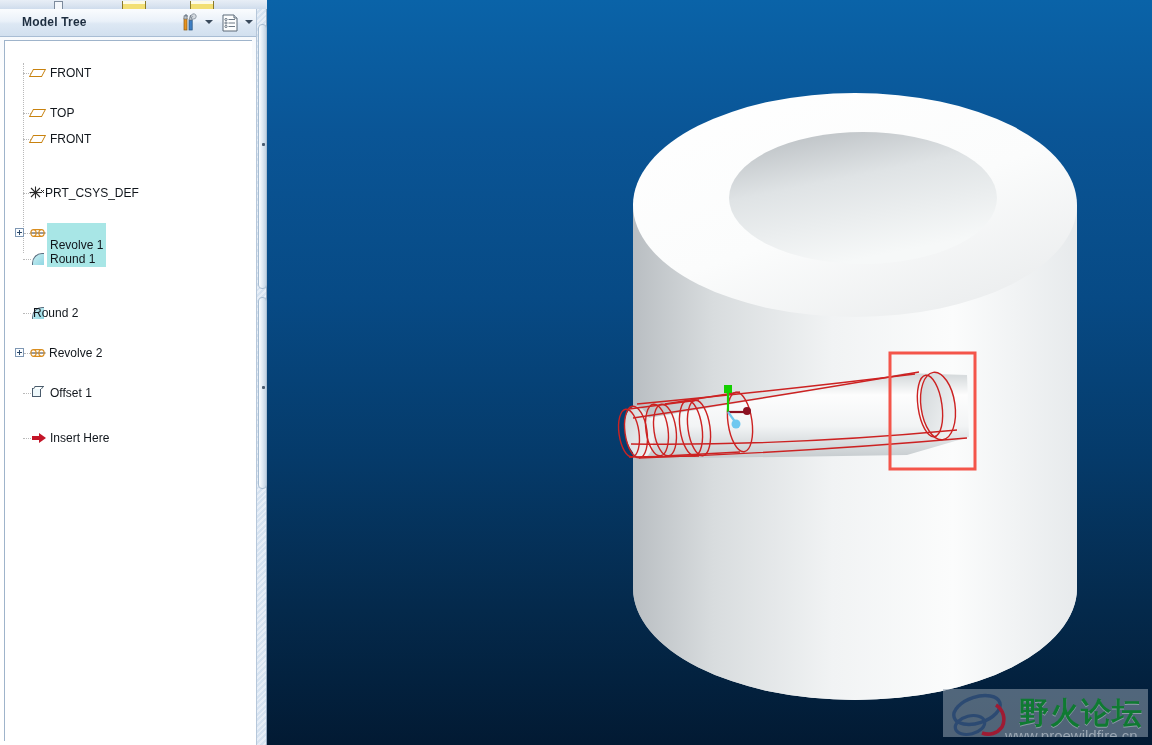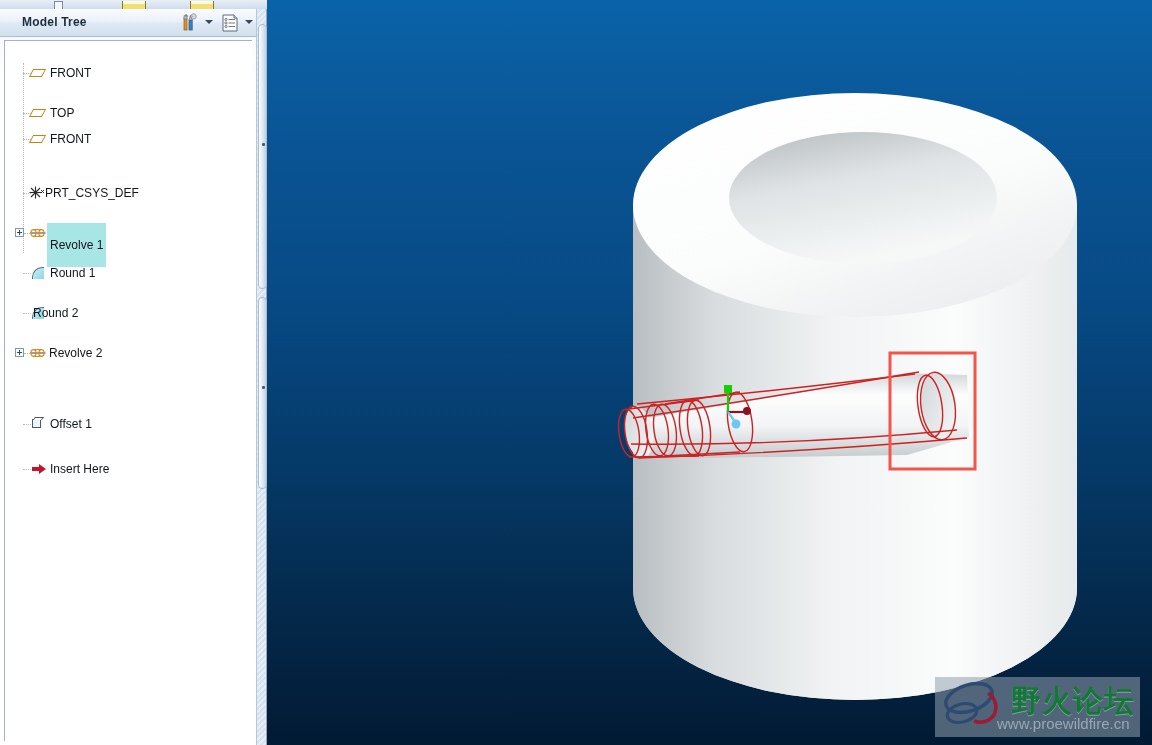--- a/index.html
+++ b/index.html
@@ -121,21 +121,21 @@
   
   #viewport{
     position:absolute;left:267px;top:0;width:885px;height:745px;
     background:linear-gradient(to bottom,#0a63a8 0%,#0a5596 18%,#074a85 40%,#053a69 62%,#04294b 82%,#021a33 100%);
     overflow:hidden;
   }
   #svg3d{position:absolute;left:0;top:0;}
 
   
   #watermark{
-    position:absolute;right:12px;bottom:8px;width:205px;height:60px;
+    position:absolute;right:4px;bottom:8px;width:205px;height:48px;
     background:rgba(146,160,175,.55);
     overflow:hidden;
   }
   #wm-cn{
     position:absolute;left:76px;top:4px;font-size:30px;font-weight:bold;
     color:#0f7a32;font-family:"DejaVu Sans",sans-serif;letter-spacing:1px;
     text-shadow:0 1px 0 rgba(255,255,255,.35);
   }
   #wm-url{
     position:absolute;left:62px;top:38px;font-size:15px;color:#9aa7b4;
@@ -242,21 +242,21 @@
           <line x1="0.5" y1="7" x2="15.5" y2="7" stroke="#3a3a3a" stroke-width="1"></line>
           <ellipse cx="3.5" cy="7" rx="2.6" ry="3.4" fill="none" stroke="#d98e20" stroke-width="1.2"></ellipse>
           <ellipse cx="11.5" cy="7" rx="2.6" ry="3.4" fill="none" stroke="#d98e20" stroke-width="1.2"></ellipse>
           <line x1="3.5" y1="3.6" x2="11.5" y2="3.6" stroke="#d98e20" stroke-width="1.2"></line>
           <line x1="3.5" y1="10.4" x2="11.5" y2="10.4" stroke="#d98e20" stroke-width="1.2"></line>
         </svg>
       </span>
       <span class="lbl" style="left:42px;">Revolve 1</span>
     </div>
 
-    <div class="row" style="top:122px;">
+    <div class="row" style="top:108px;">
       <span class="dotted-h" style="left:18px;top:10px;width:8px;"></span>
       <span class="ico ico-round" style="left:26px;">
           <i></i>
         </span>
       <span class="lbl" style="left:45px;">Round 1</span>
     </div>
 
     <div class="row" style="top:142px;">
       <span class="dotted-h" style="left:18px;top:10px;width:8px;"></span>
       <span class="ico ico-round" style="left:26px;">
@@ -273,21 +273,21 @@
           <line x1="0.5" y1="7" x2="15.5" y2="7" stroke="#3a3a3a" stroke-width="1"></line>
           <ellipse cx="3.5" cy="7" rx="2.6" ry="3.4" fill="none" stroke="#d98e20" stroke-width="1.2"></ellipse>
           <ellipse cx="11.5" cy="7" rx="2.6" ry="3.4" fill="none" stroke="#d98e20" stroke-width="1.2"></ellipse>
           <line x1="3.5" y1="3.6" x2="11.5" y2="3.6" stroke="#d98e20" stroke-width="1.2"></line>
           <line x1="3.5" y1="10.4" x2="11.5" y2="10.4" stroke="#d98e20" stroke-width="1.2"></line>
         </svg>
       </span>
       <span class="lbl" style="left:44px;">Revolve 2</span>
     </div>
 
-    <div class="row" style="top:182px;margin-top:31px;">
+    <div class="row" style="top:182px;">
       <span class="dotted-h" style="left:18px;top:10px;width:8px;"></span>
       <span class="ico ico-offset" style="left:26px;">
           <i></i>
           <b></b>
         </span>
       <span class="lbl" style="left:45px;">Offset 1</span>
     </div>
 
     <div class="row" style="top:207px;">
       <span class="dotted-h" style="left:18px;top:10px;width:8px;"></span>

